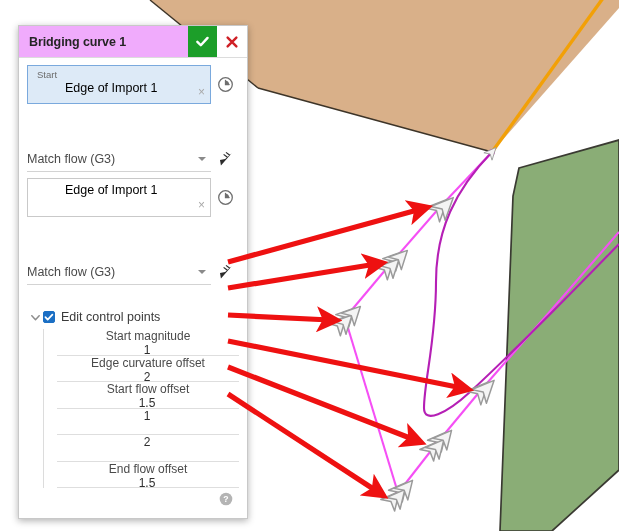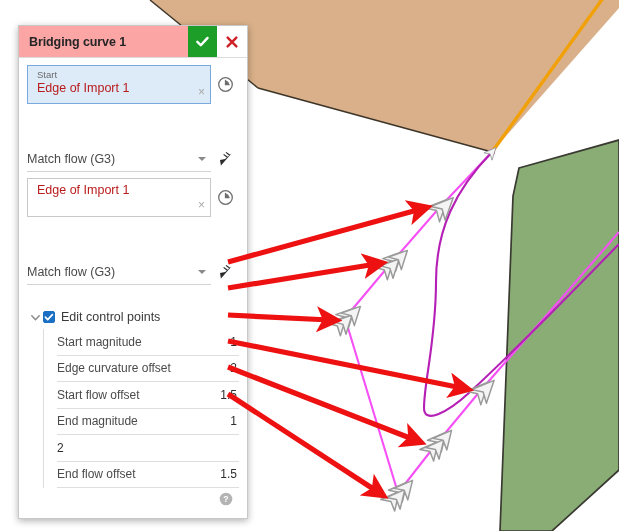--- a/index.html
+++ b/index.html
@@ -36,21 +36,21 @@
     border: 1px solid #c8c8c8;
     box-shadow: 0 2px 7px rgba(0,0,0,0.30);
     z-index: 40;
   }
 
   .titlebar {
     height: 31px;
     display: flex;
     align-items: stretch;
     border-bottom: 1px solid #dcdcdc;
-    background: #fca5a5;
+    background: #f0abfc;
   }
   .title-text {
     flex: 1;
     display: flex;
     align-items: center;
     padding-left: 10px;
     font-size: 12.5px;
     font-weight: bold;
     color: #252525;
     letter-spacing: -0.1px;
@@ -95,22 +95,23 @@
     border: 1px solid #7aa9dd;
     background: #ddeaf7;
   }
   .sel-label {
     font-size: 9.5px;
     color: #6c6c6c;
     line-height: 11px;
   }
   .sel-value {
     font-size: 12.5px;
-    color: #b91c1c;
+    color: #000000;
     line-height: 17px;
+    margin-left: 28px;
   }
   .sel-clear {
     position: absolute;
     right: 5px;
     bottom: 5px;
     font-size: 12px;
     color: #a9a9a9;
     line-height: 12px;
     cursor: pointer;
   }
@@ -199,20 +200,21 @@
   .params {
     margin-left: 16px;
     border-left: 1px solid #dcdcdc;
     padding-left: 13px;
   }
   .prow {
     display: flex;
     align-items: center;
     height: 25.5px;
     border-bottom: 1px solid #dedede;
+    flex-direction: column;
   }
   .pname {
     flex: 1;
     font-size: 12px;
     color: #4a4a4a;
     white-space: nowrap;
   }
   .pval {
     font-size: 12px;
     color: #2e2e2e;
@@ -412,21 +414,20 @@
       </div>
       <div class="prow">
         <span class="pname">Edge curvature offset</span>
         <span class="pval">2</span>
       </div>
       <div class="prow">
         <span class="pname">Start flow offset</span>
         <span class="pval">1.5</span>
       </div>
       <div class="prow">
-        <span class="pname">End magnitude</span>
         <span class="pval">1</span>
       </div>
       <div class="prow">
         <span class="pval">2</span>
       </div>
       <div class="prow">
         <span class="pname">End flow offset</span>
         <span class="pval">1.5</span>
       </div>
     </div>

